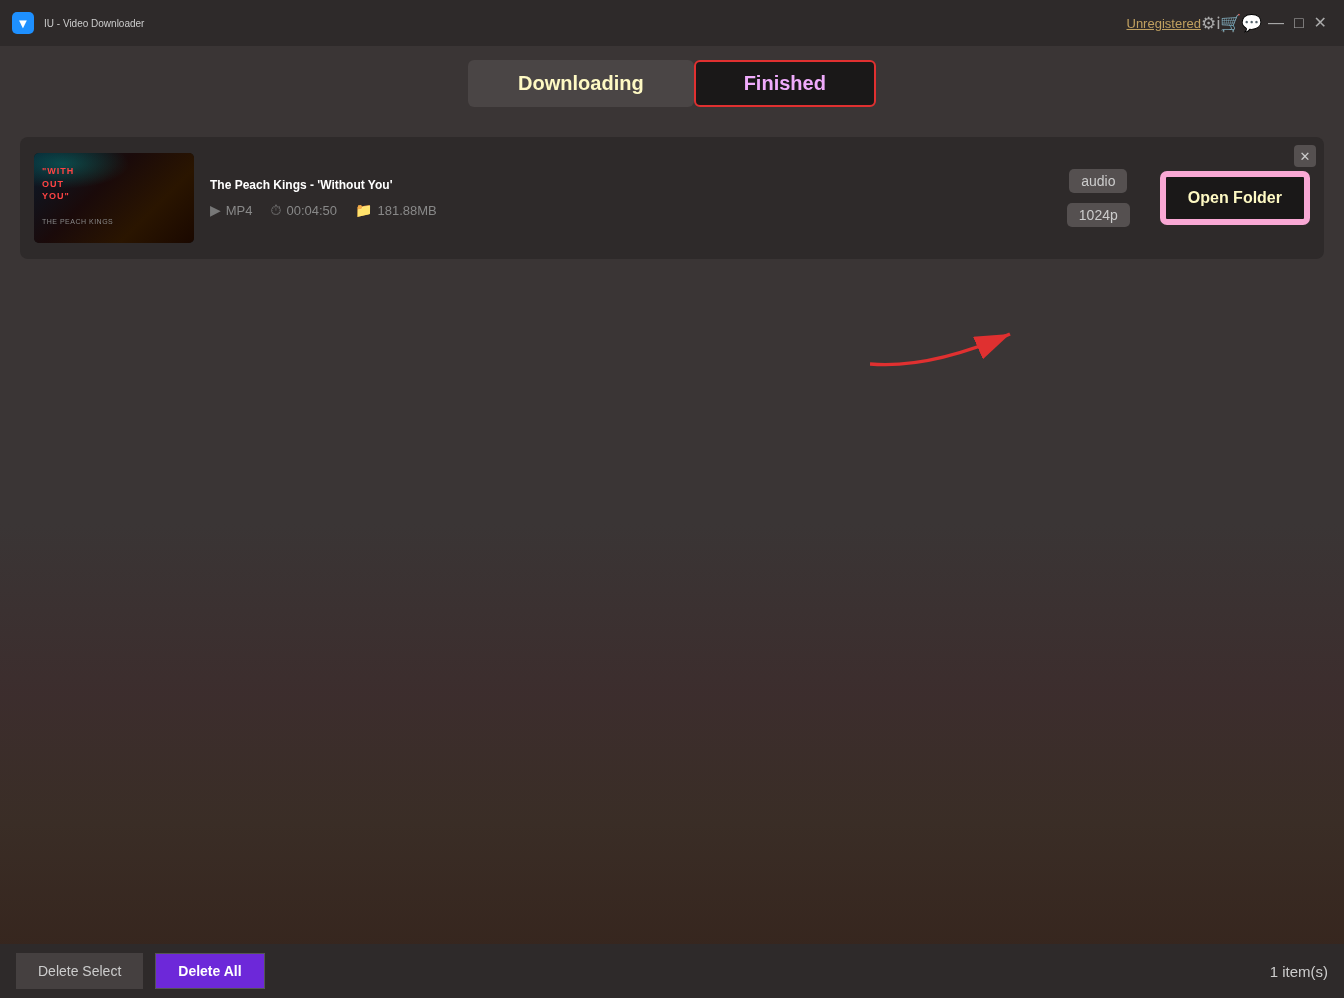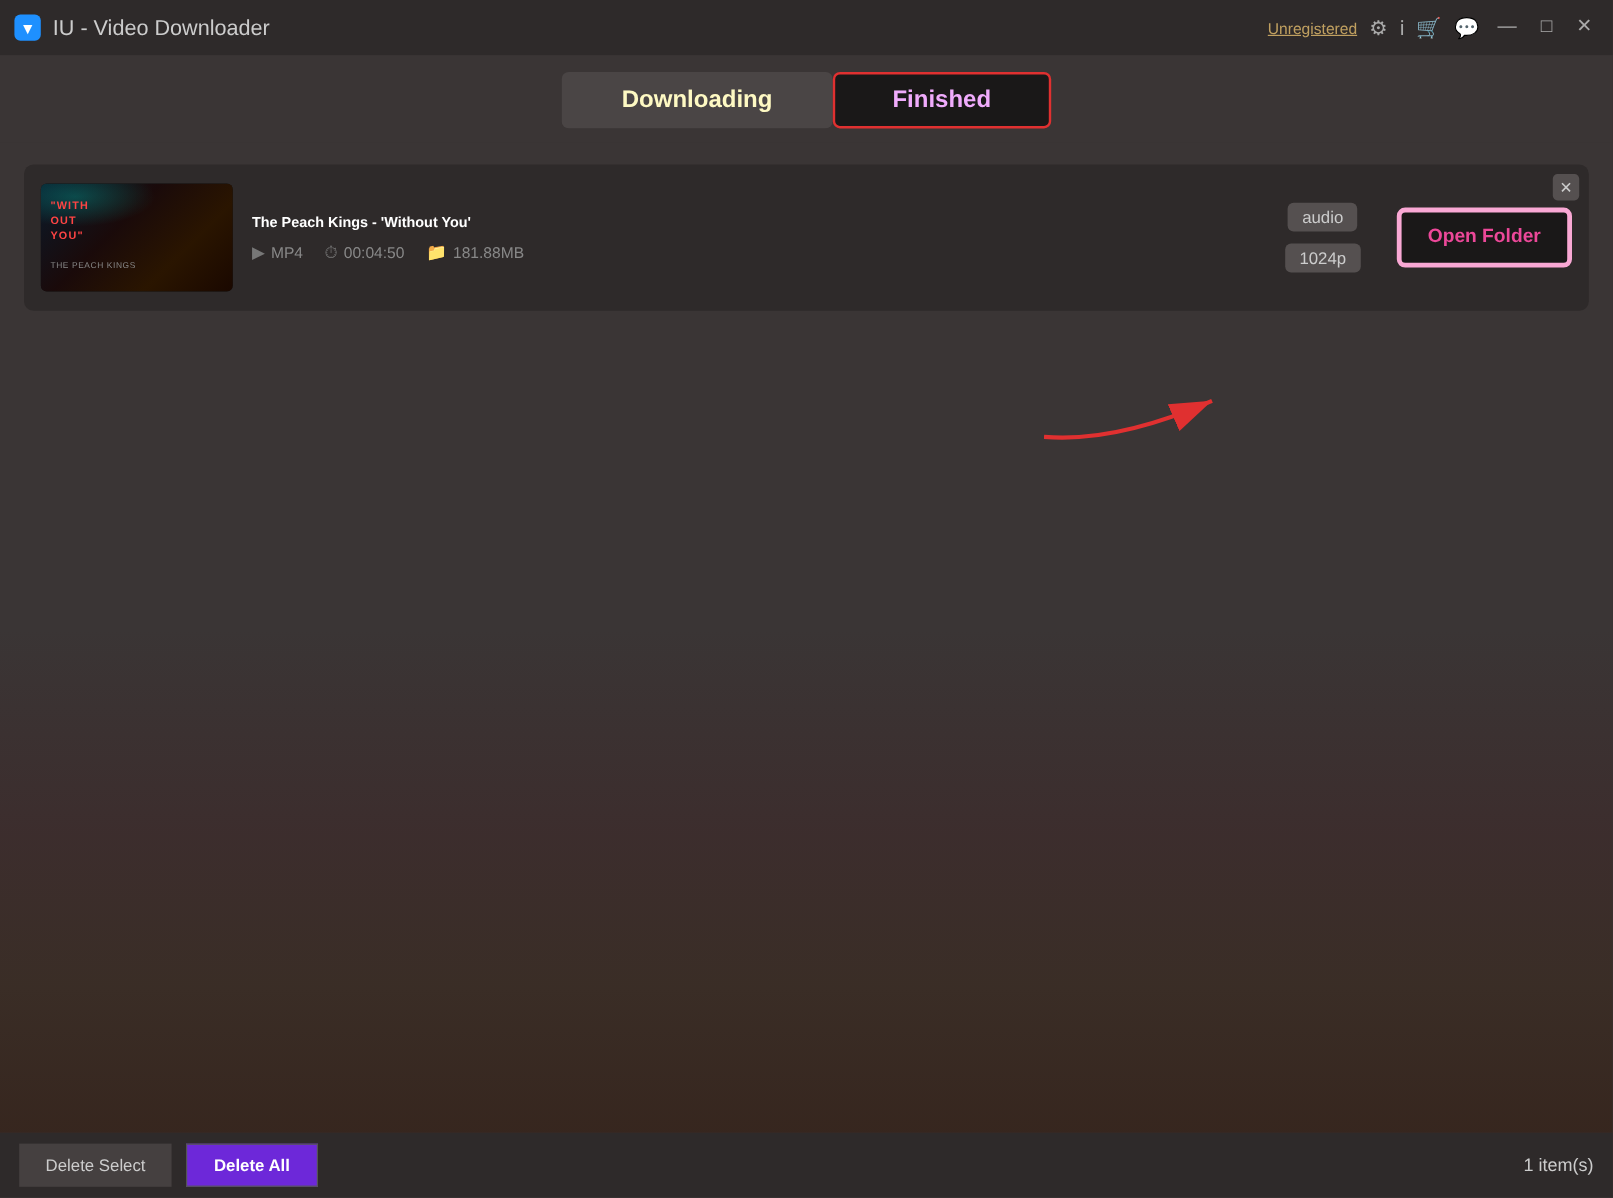--- a/index.html
+++ b/index.html
@@ -34,26 +34,26 @@
       border-radius: 5px;
       display: flex;
       align-items: center;
       justify-content: center;
       color: white;
       font-size: 13px;
       font-weight: bold;
     }
     .title-text {
       color: #cccccc;
-      font-size: 18px;
+      font-size: 10px;
     }
     .title-bar-right {
       display: flex;
       align-items: center;
-      gap: 10px;
+      gap: 0;
     }
     .unregistered-link {
       color: #c0a060;
       font-size: 13px;
       text-decoration: underline;
       cursor: pointer;
     }
     .title-icon {
       color: #aaaaaa;
       font-size: 17px;
@@ -197,22 +197,22 @@
       background: #555050;
       color: #cccccc;
       border-radius: 5px;
       padding: 4px 12px;
       font-size: 14px;
       font-weight: 500;
     }
 
     .open-folder-btn {
       background: #1a1818;
-      color: #ec4899;
-      border: 4px solid #f9a8d4;
+      color: #fef9c3;
+      border: 6px solid #f9a8d4;
       border-radius: 7px;
       padding: 12px 22px;
       font-size: 16px;
       font-weight: 600;
       cursor: pointer;
       white-space: nowrap;
       outline: none;
     }
 
     .close-item-btn {

